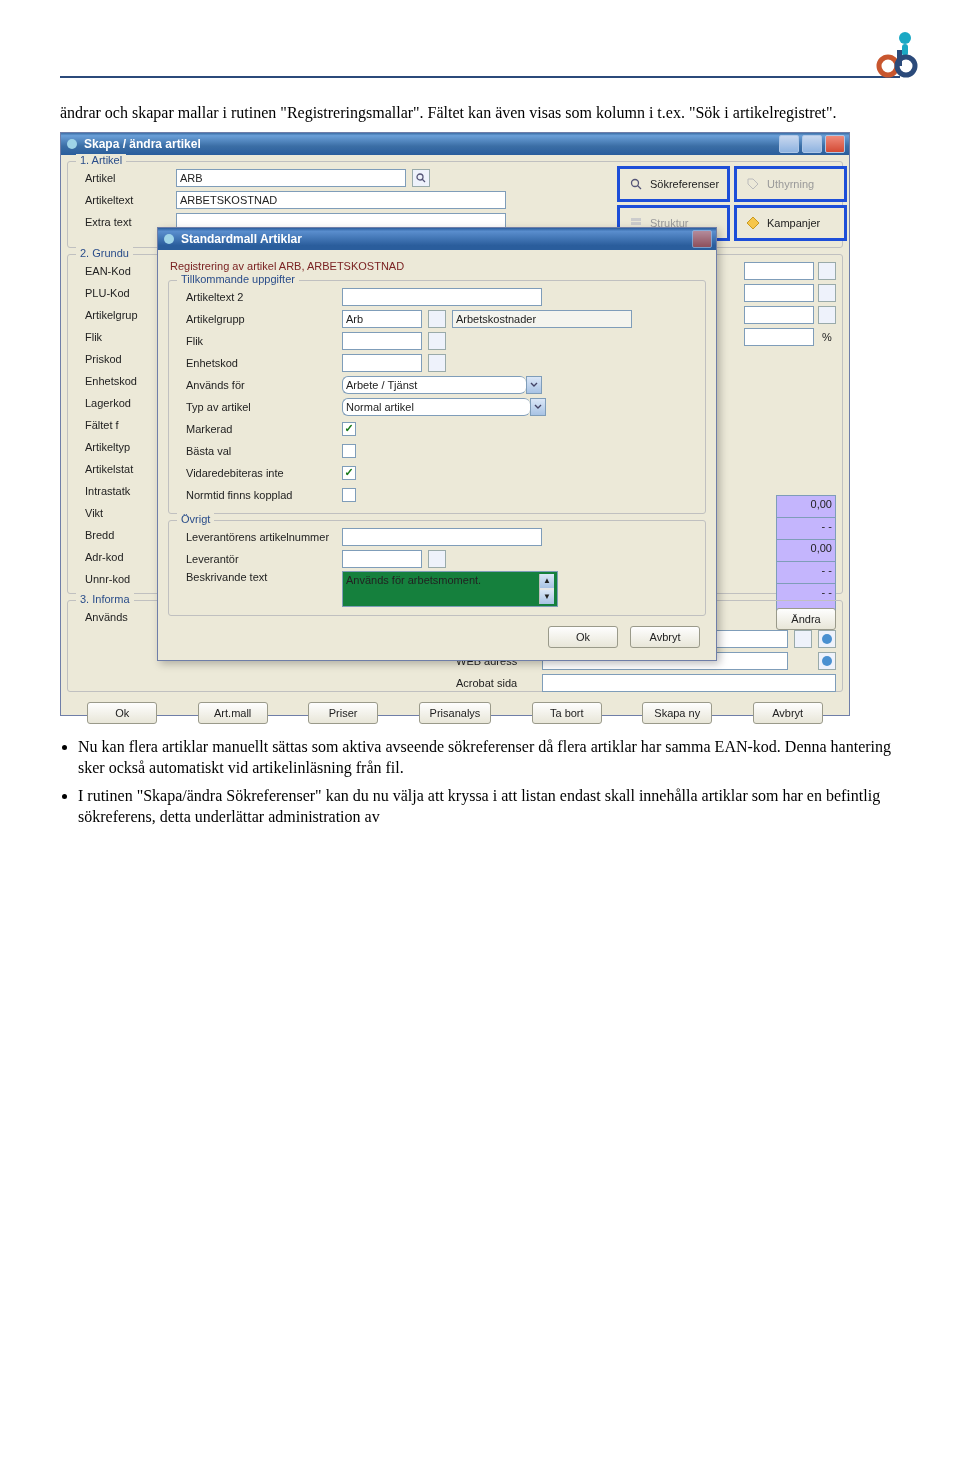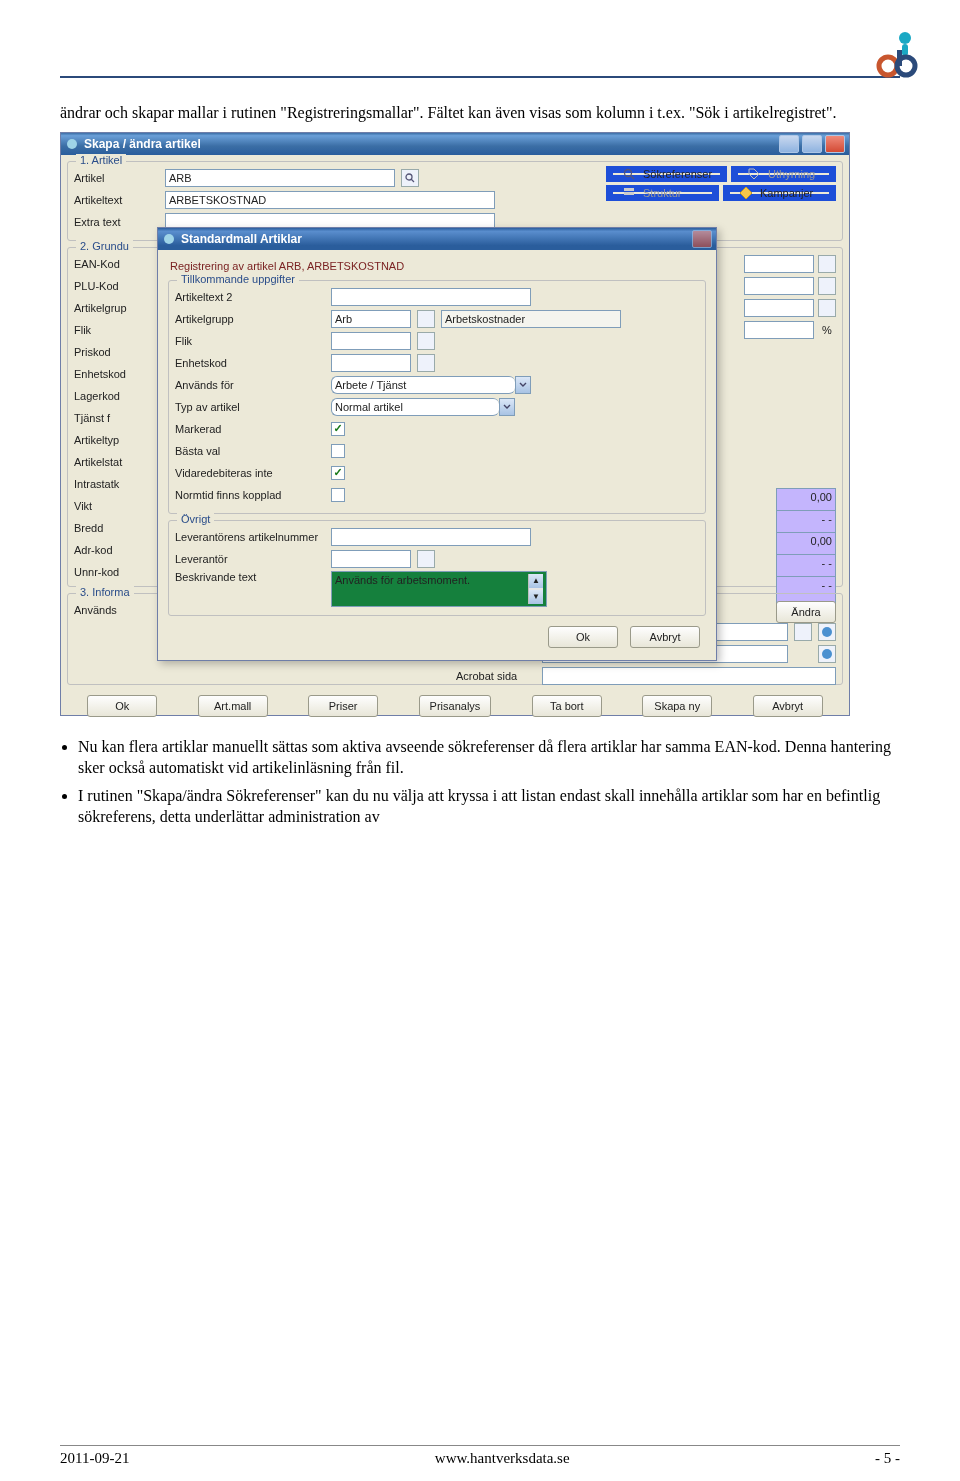--- a/index.html
+++ b/index.html
@@ -49,38 +49,38 @@
   .win-btn.close { background: linear-gradient(#f08a7a,#d34a34); }
   .win-body {
     background: #ece9d8;
     padding: 4px 4px 6px 4px;
     position: relative;
   }
   .group {
     border: 1px solid #c0c0c0;
     border-radius: 3px;
     margin: 2px 2px 6px 2px;
-    padding: 4px 6px 6px 6px;
+    padding: 4px 6px 6px 17px;
     position: relative;
   }
   .group-title {
     position: absolute;
     top: -8px; left: 8px;
     background: #ece9d8;
     padding: 0 4px;
     color: #2a4d8a;
     font-size: 11px;
   }
   .row { display:flex; align-items:center; gap:6px; margin: 2px 0; height:20px;}
   .lbl { width: 85px; color:#222; }
   .lbl.w2 { width: 150px; }
   .tbox { height:18px; background:#fff; border:1px solid #7f9db9; flex:0 0 auto; padding:0 3px; line-height:16px; font-size:11px; overflow:hidden; white-space:nowrap;}
   .tbox.gray{ background:#f4f4ee;}
   .look { width:18px; height:18px; border:1px solid #9aa; background:#eef2fb; display:inline-flex; align-items:center; justify-content:center;}
-  .side-btn { height: 16px; background:#ece9d8; border:7px solid #1d4ed8; display:flex; align-items:center; gap:6px; padding:0 8px; flex:1; }
+  .side-btn { height: 36px; background:#ece9d8; border:3px solid #1d4ed8; display:flex; align-items:center; gap:6px; padding:0 8px; flex:1; }
   .side-icon { width:16px; height:16px; display:inline-flex; align-items:center; justify-content:center;}
   .sidepair { display:flex; gap:4px; width:230px;}
   .pct { width:18px; text-align:center; height:18px; line-height:18px;}
   .chk { width:14px; height:14px; border:1px solid #7f9db9; background:#fff; display:inline-flex; align-items:center; justify-content:center;}
   .chk.checked::after { content:"✓"; color:#1a7a1a; font-size:11px; font-weight:bold; }
   .combo { display:flex; }
   .combo .tbox { border-right:none;border-radius:6px; }
   .combo .drop { width:16px; height:18px; background:linear-gradient(#dbe7f7,#a8c3e4); border:1px solid #7f9db9; display:flex; align-items:center; justify-content:center;}
   .btn { height:22px; padding:0 10px; background:linear-gradient(#fefefe,#e8e6d8); border:1px solid #9a9a8a; border-radius:3px; font-size:11px; display:inline-flex; align-items:center; justify-content:center; min-width:70px;}
   .btnrow { display:flex; gap:12px; justify-content:flex-start; padding:4px 8px;}
@@ -228,21 +228,21 @@
           <div class="row">
                 <div class="lbl">Priskod</div>
               </div>
           <div class="row">
                 <div class="lbl">Enhetskod</div>
               </div>
           <div class="row">
                 <div class="lbl">Lagerkod</div>
               </div>
           <div class="row">
-                <div class="lbl">Tjänst f</div>
+                <div class="lbl">Fältet f</div>
               </div>
           <div class="row">
                 <div class="lbl">Artikeltyp</div>
               </div>
           <div class="row">
                 <div class="lbl">Artikelstat</div>
               </div>
           <div class="row">
                 <div class="lbl">Intrastatk</div>
               </div>
@@ -392,21 +392,21 @@
                   <div class="drop">
                     <svg width="8" height="8">
                       <path d="M1 2l3 3 3-3" fill="none" stroke="#446" stroke-width="1.4"></path>
                     </svg>
                   </div>
                 </div>
               </div>
           <div class="row">
                 <div class="lbl w2">Typ av artikel</div>
                 <div class="combo">
-                  <div class="tbox" style="width:168px">Normal artikel</div>
+                  <div class="tbox" style="width:188px">Normal artikel</div>
                   <div class="drop">
                     <svg width="8" height="8">
                       <path d="M1 2l3 3 3-3" fill="none" stroke="#446" stroke-width="1.4"></path>
                     </svg>
                   </div>
                 </div>
               </div>
           <div class="row">
                 <div class="lbl w2">Markerad</div>
                 <div class="chk checked"></div>
@@ -456,19 +456,14 @@
   </div>
 </div>
 
 <div class="body-text">
   <ul class="bullets">
     <li>Nu kan flera artiklar manuellt sättas som aktiva avseende sökreferenser då flera artiklar har samma EAN-kod. Denna hantering sker också automatiskt vid artikelinläsning från fil.</li>
     <li>I rutinen "Skapa/ändra Sökreferenser" kan du nu välja att kryssa i att listan endast skall innehålla artiklar som har en befintlig sökreferens, detta underlättar administration av</li>
   </ul>
 </div>
 
-<div class="footer">
-  <span>2011-09-21</span>
-  <span>www.hantverksdata.se</span>
-  <span>- 5 -</span>
+
 </div>
 
-</div>
-
 </body></html>

